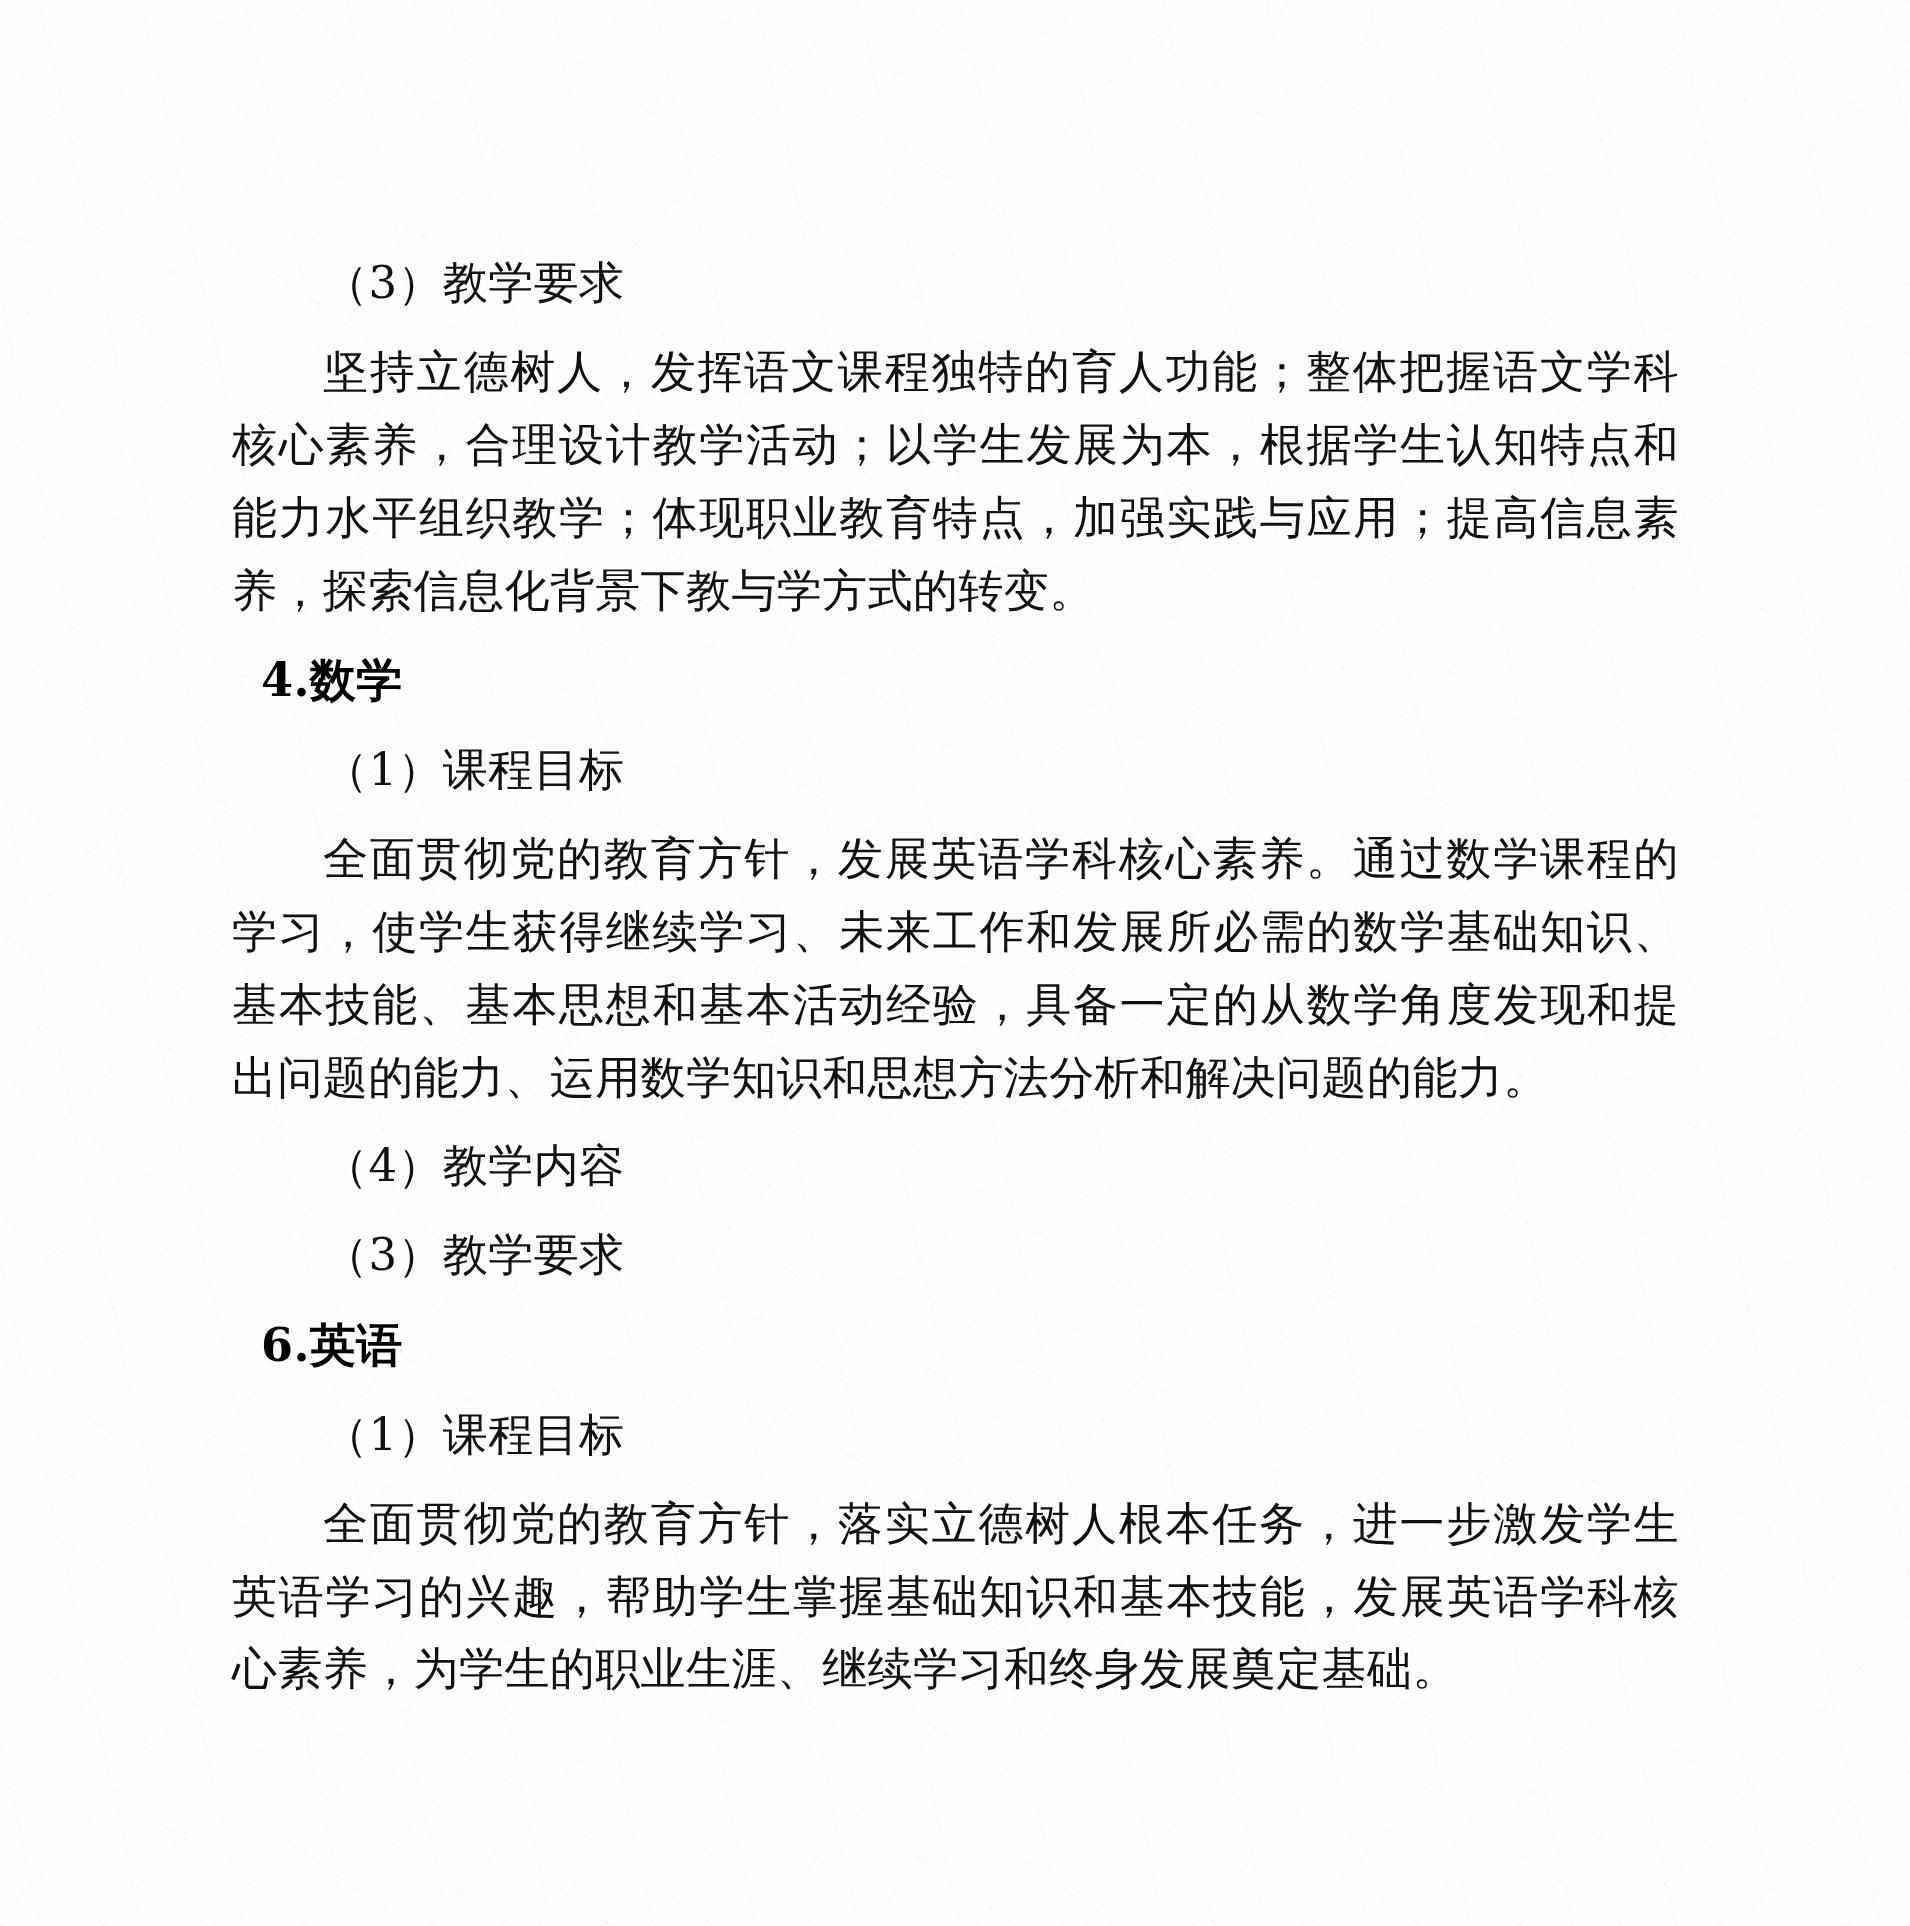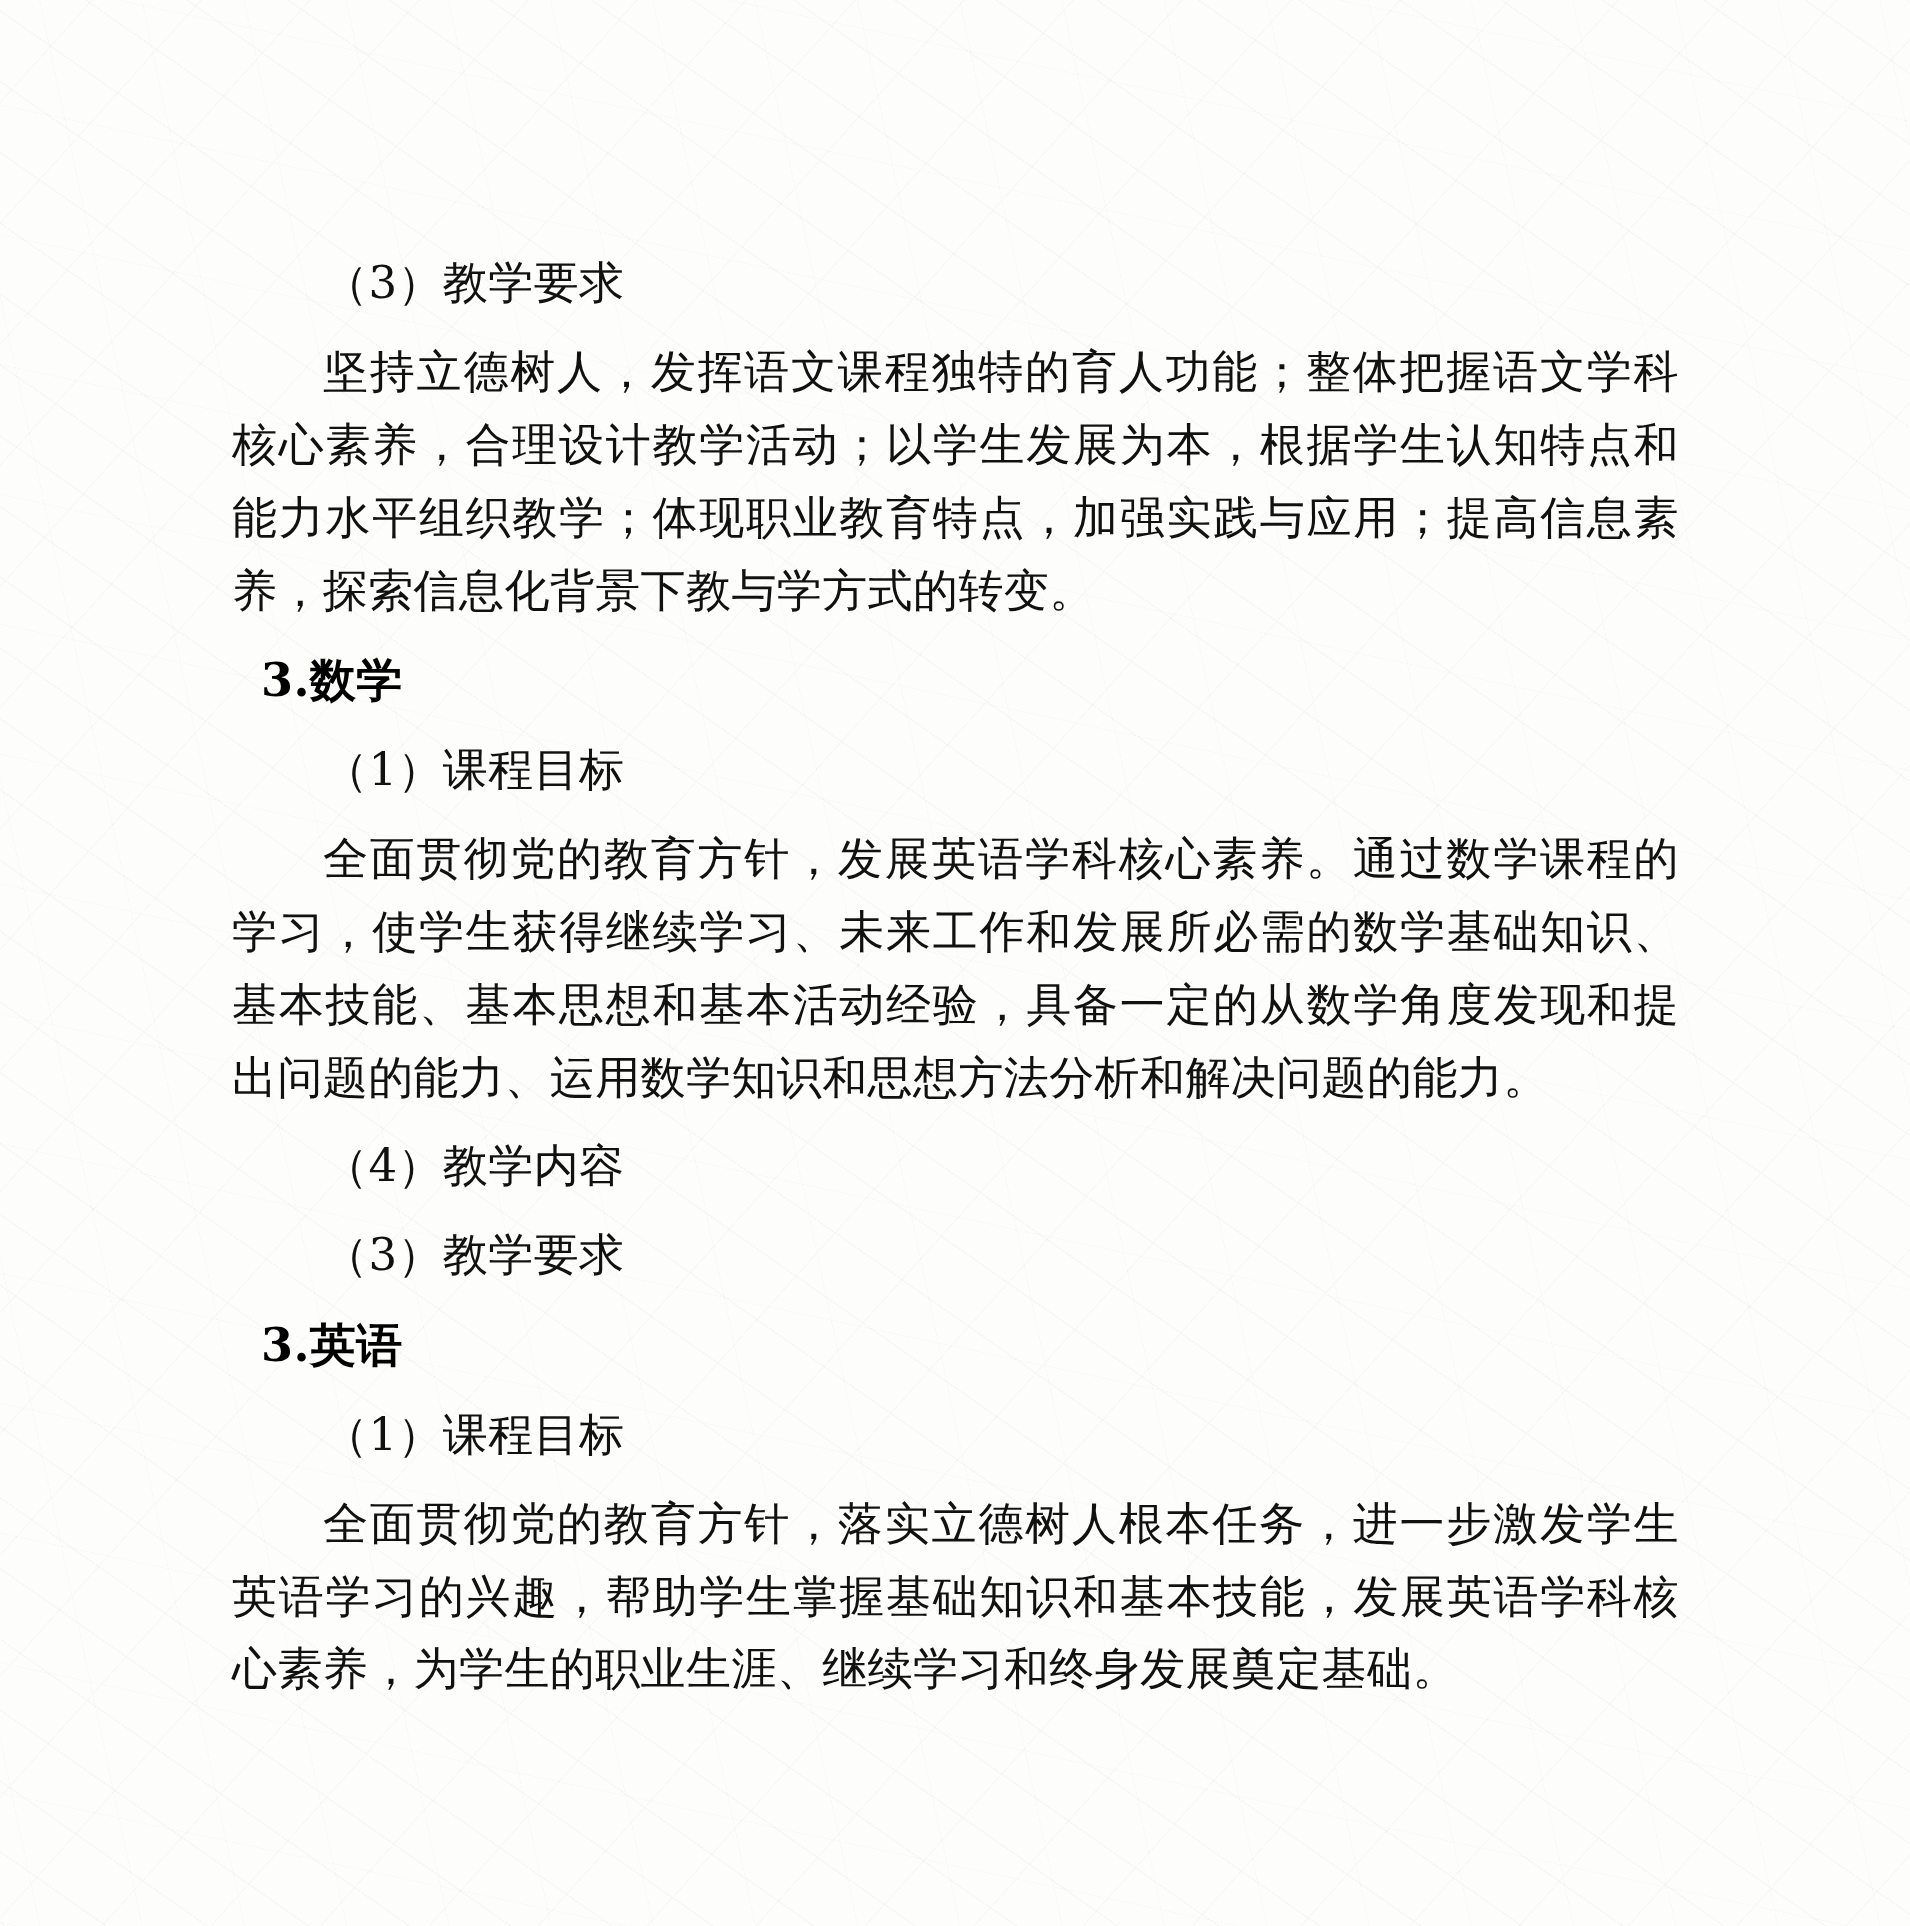--- a/index.html
+++ b/index.html
@@ -67,26 +67,26 @@
 
 <div class="page">
   <div class="texture"></div>
   <div class="texture2"></div>
 
   <div class="content">
 
     <p class="indent2">（3）教学要求</p>
     <p class="indent2">坚持立德树人，发挥语文课程独特的育人功能；整体把握语文学科核心素养，合理设计教学活动；以学生发展为本，根据学生认知特点和能力水平组织教学；体现职业教育特点，加强实践与应用；提高信息素养，探索信息化背景下教与学方式的转变。</p>
 
-    <p class="heading">3.数学</p>
+    <p class="heading">4.数学</p>
     <p class="indent2">（1）课程目标</p>
     <p class="indent2">全面贯彻党的教育方针，发展英语学科核心素养。通过数学课程的学习，使学生获得继续学习、未来工作和发展所必需的数学基础知识、基本技能、基本思想和基本活动经验，具备一定的从数学角度发现和提出问题的能力、运用数学知识和思想方法分析和解决问题的能力。</p>
     <p class="indent2">（4）教学内容</p>
     <p class="indent2">（3）教学要求</p>
 
-    <p class="heading">3.英语</p>
+    <p class="heading">6.英语</p>
     <p class="indent2">（1）课程目标</p>
     <p class="indent2">全面贯彻党的教育方针，落实立德树人根本任务，进一步激发学生英语学习的兴趣，帮助学生掌握基础知识和基本技能，发展英语学科核心素养，为学生的职业生涯、继续学习和终身发展奠定基础。</p>
 
   </div>
 
 </div>
 
 
 </body></html>

